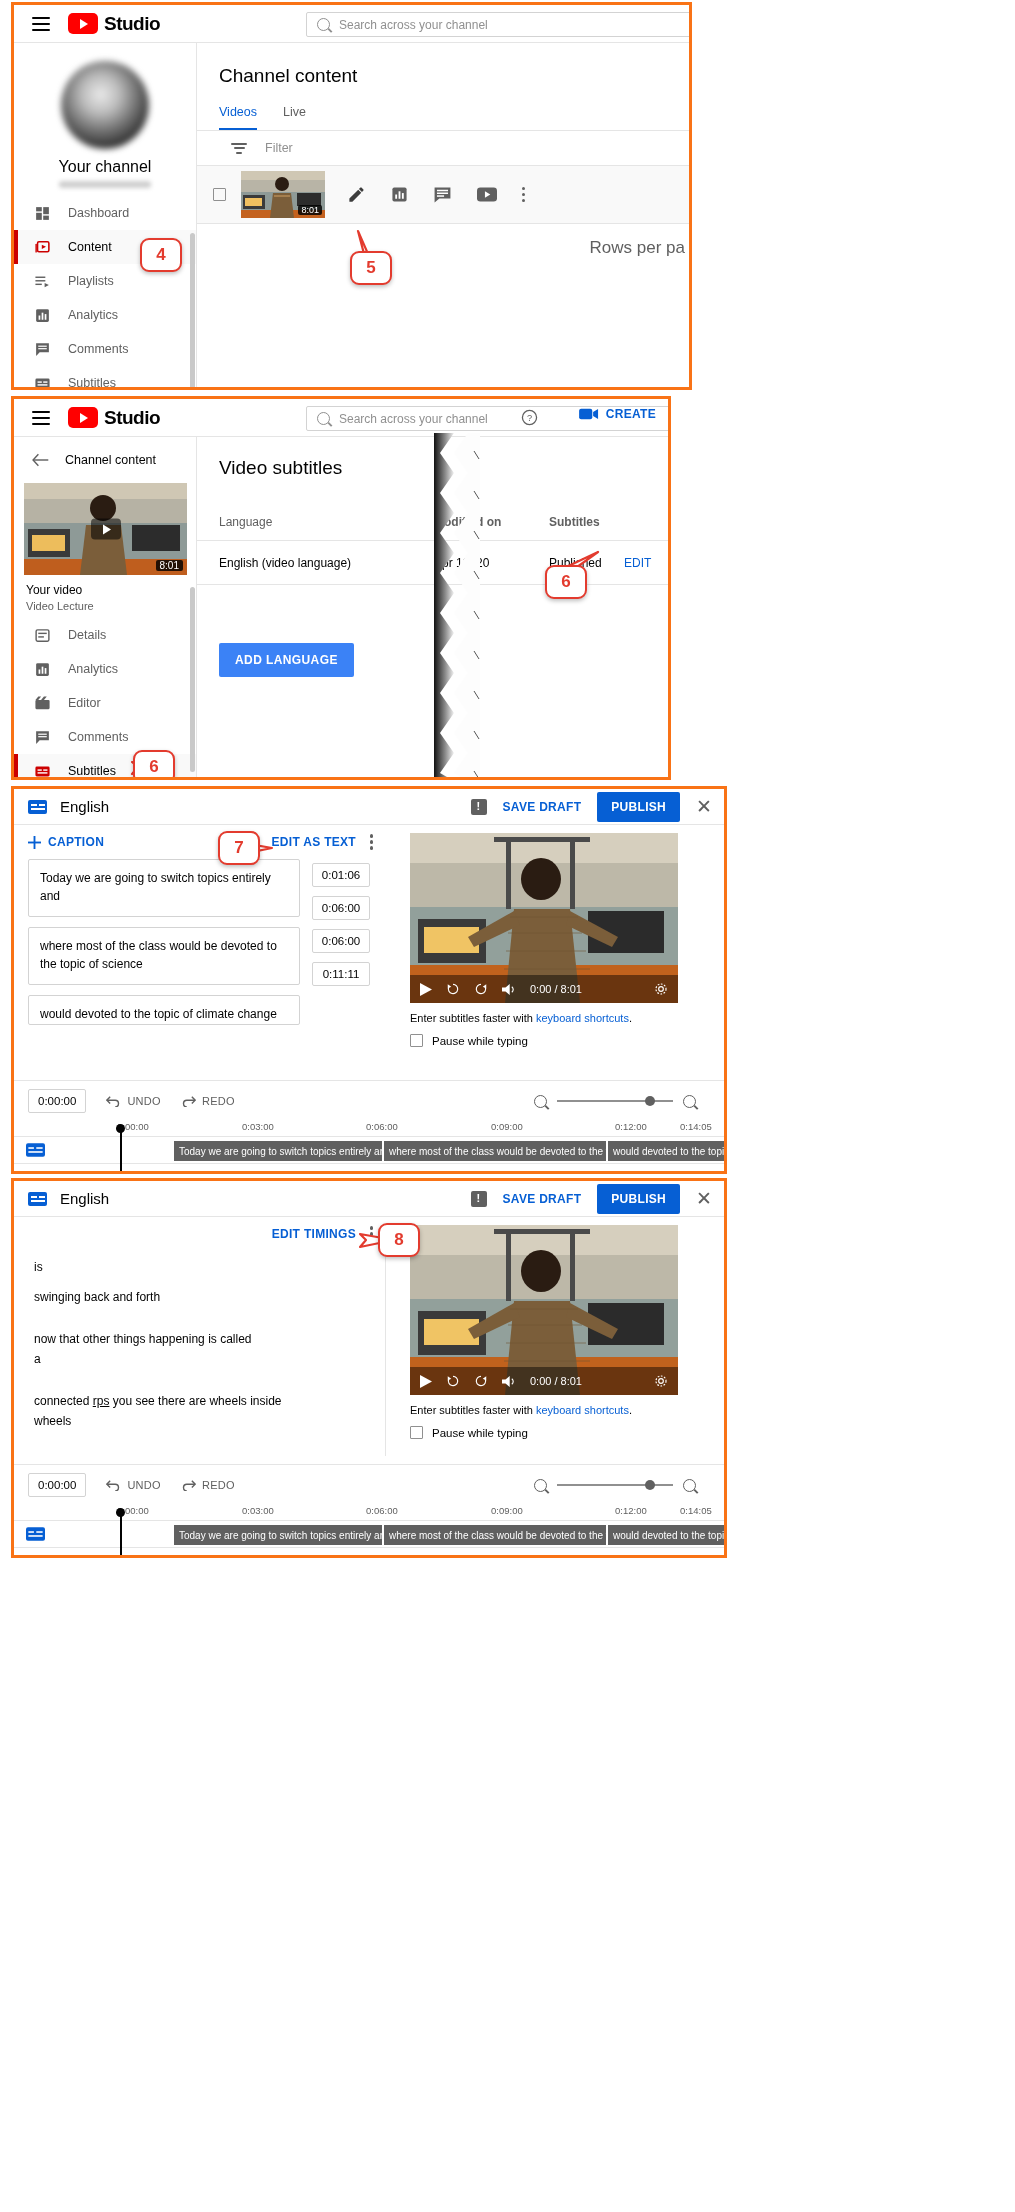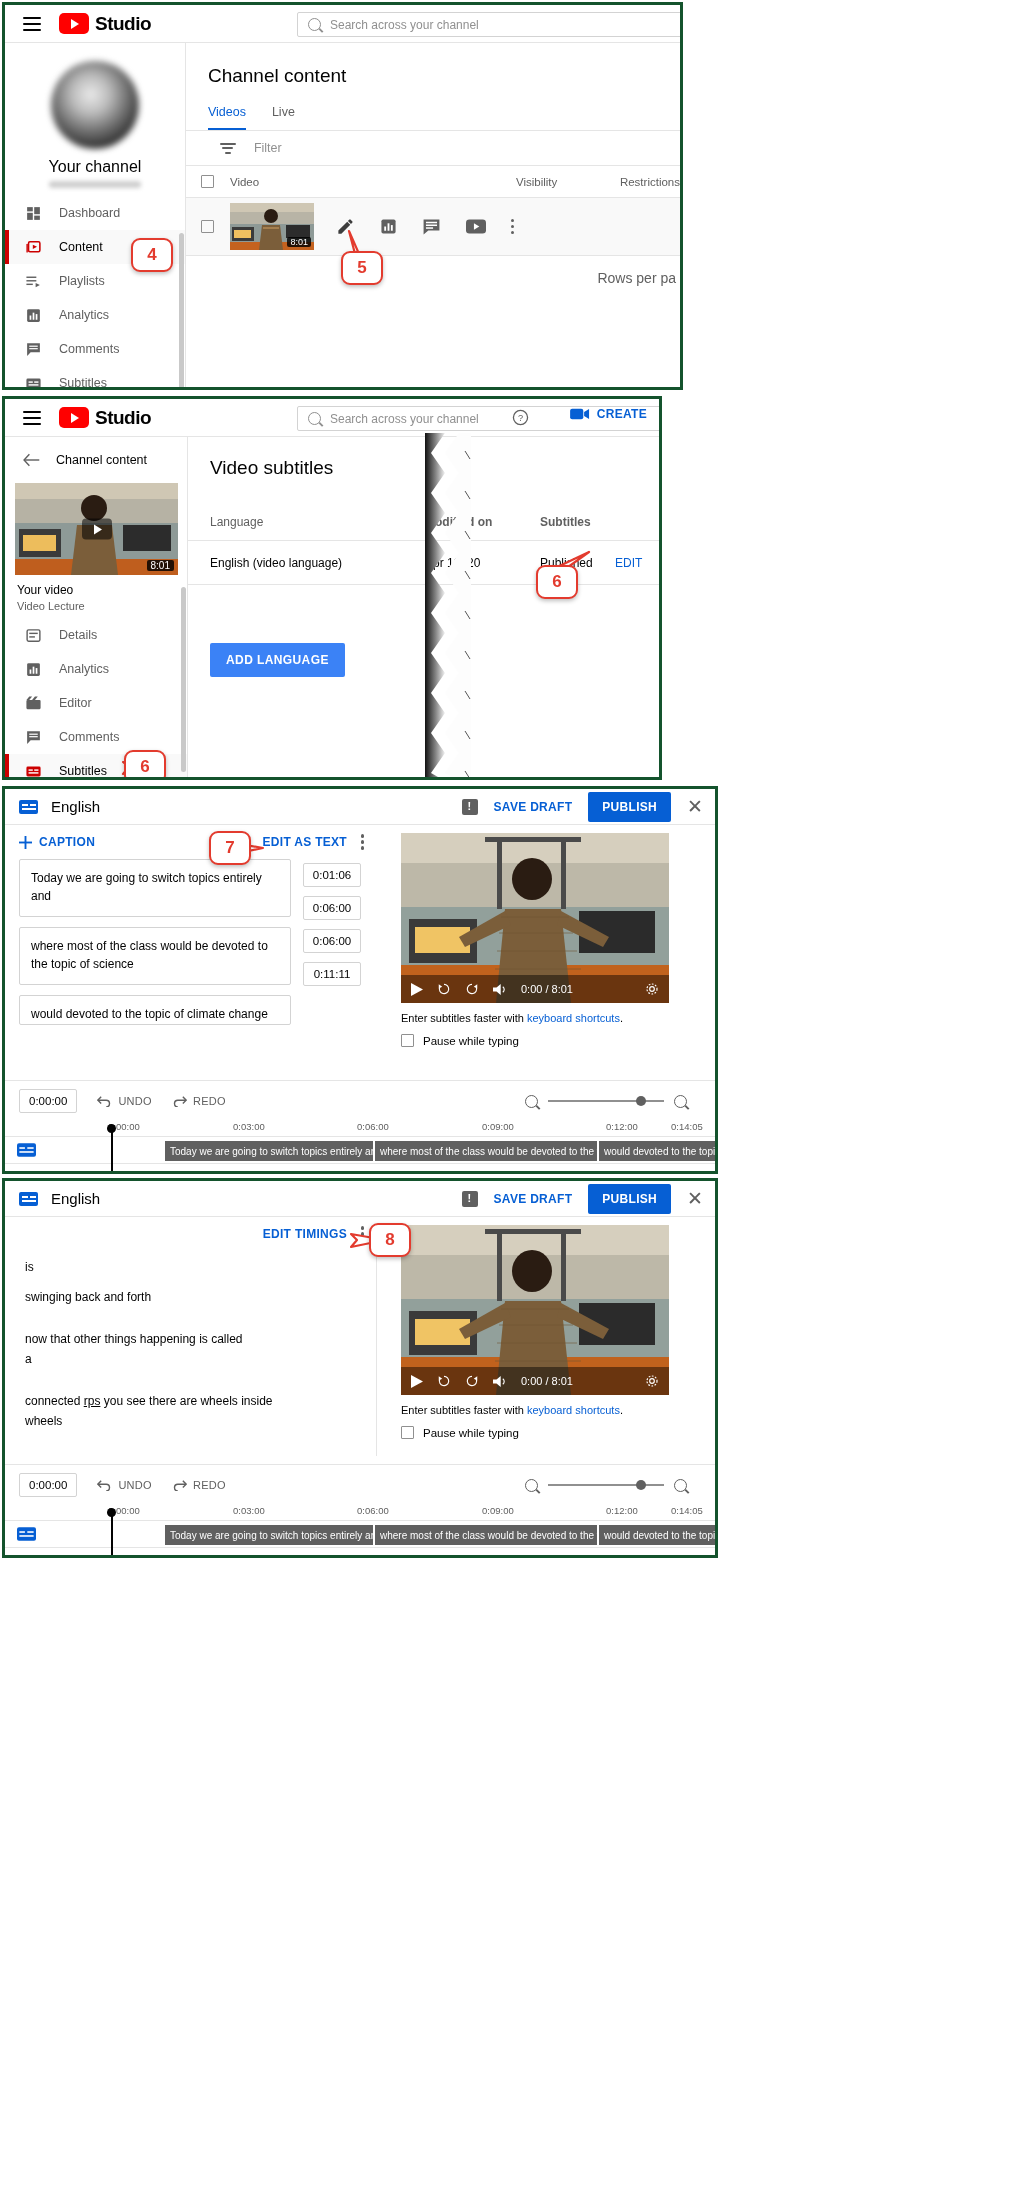--- a/index.html
+++ b/index.html
@@ -6,21 +6,21 @@
   html, body { margin:0; padding:0; }
   body {
     width:1015px; height:2212px;
     background:#ffffff;
     font-family:"Liberation Sans", sans-serif;
     font-size:13px; color:#030303;
     overflow:hidden;
     position:relative;
   }
   
-  .panel { position:absolute; background:#fff; border:3px solid #14532d; overflow:hidden; }
+  .panel { position:absolute; background:#fff; border:3px solid #f97316; overflow:hidden;margin-left:9px; }
 
   
   .ytbar { height:38px; display:flex; align-items:center; border-bottom:1px solid #e5e5e5; background:#fff; position:relative; }
   .hamb { width:18px; height:14px; margin-left:18px; margin-right:18px; display:flex; flex-direction:column; justify-content:space-between; cursor:pointer;}
   .hamb i { display:block; height:2px; background:#030303; border-radius:1px; }
   .logo { display:flex; align-items:center; gap:6px; }
   .logo .play { width:30px; height:21px; background:#ff0000; border-radius:5px; display:flex; align-items:center; justify-content:center; }
   .logo .play:after { content:""; border-left:8px solid #fff; border-top:5px solid transparent; border-bottom:5px solid transparent; margin-left:2px;}
   .logo .word { font-size:19px; font-weight:bold; letter-spacing:-0.5px; }
   .searchbox { position:absolute; left:292px; top:7px; width:388px; height:25px; border:1px solid #d3d3d3; border-radius:2px; display:flex; align-items:center; gap:9px; padding:0 10px; background:#fff;}
@@ -49,21 +49,21 @@
   .filterrow { display:flex; align-items:center; gap:18px; height:35px; padding-left:34px; border-bottom:1px solid #e5e5e5; color:#909090; font-size:12.5px;}
   .filter-ico { width:16px; height:11px; display:flex; flex-direction:column; justify-content:space-between; align-items:center;}
   .filter-ico i { display:block; height:2px; background:#606060; border-radius:1px;}
   .filter-ico i:nth-child(1){width:16px}.filter-ico i:nth-child(2){width:11px}.filter-ico i:nth-child(3){width:6px}
   .thead { display:flex; align-items:center; height:32px; border-bottom:1px solid #e5e5e5; font-size:11.5px; color:#606060; }
   .cb { width:13px; height:13px; border:1.6px solid #909090; border-radius:1px; flex:none; }
   .trow { display:flex; align-items:center; height:58px; background:#f9f9f9; border-bottom:1px solid #e5e5e5; position:relative; }
   .thumb { width:84px; height:47px; position:relative; overflow:hidden; background:#51484a;}
   .thumb .dur { position:absolute; right:3px; bottom:3px; background:rgba(0,0,0,.82); color:#fff; font-size:9px; padding:0 3px; border-radius:2px; }
   .acticons { display:flex; align-items:center; gap:25px; margin-left:22px; }
-  .rowspp { font-size:14px; color:#606060; padding:14px 0 0 0; text-align:right; padding-right:4px;}
+  .rowspp { font-size:17px; color:#606060; padding:14px 0 0 0; text-align:right; padding-right:4px;}
 
   
   .callout { position:absolute; display:flex; align-items:center; justify-content:center;
              width:42px; height:34px; border:2.4px solid #e33b2e; border-radius:9px; background:#fff;
              color:#e33b2e; font-size:17px; font-weight:bold; box-shadow:0 2px 4px rgba(0,0,0,.25); z-index:30;}
   .tail { position:absolute; z-index:29; }
 
   
   .backrow { display:flex; align-items:center; gap:16px; height:46px; padding-left:18px; font-size:12.5px; color:#030303;}
   .vthumb { width:163px; height:92px; margin:0 10px; position:relative; overflow:hidden; background:#4c4442;}
@@ -219,28 +219,20 @@
 
       <div class="filterrow">
         <span class="filter-ico">
             <i></i>
             <i></i>
             <i></i>
           </span>
         <span>Filter</span>
       </div>
 
-      <div class="thead">
-        <span style="width:44px; display:flex; justify-content:center;">
-            <span class="cb"></span>
-          </span>
-        <span style="width:286px;">Video</span>
-        <span style="width:104px;">Visibility</span>
-        <span>Restrictions</span>
-      </div>
 
       <div class="trow">
         <span style="width:44px; display:flex; justify-content:center;">
             <span class="cb"></span>
           </span>
 
         <span class="thumb">
           <svg width="84" height="47" viewBox="0 0 84 47">
             <rect width="84" height="47" fill="#9a9083"></rect>
             <rect y="0" width="84" height="9" fill="#cfc7b4"></rect>

